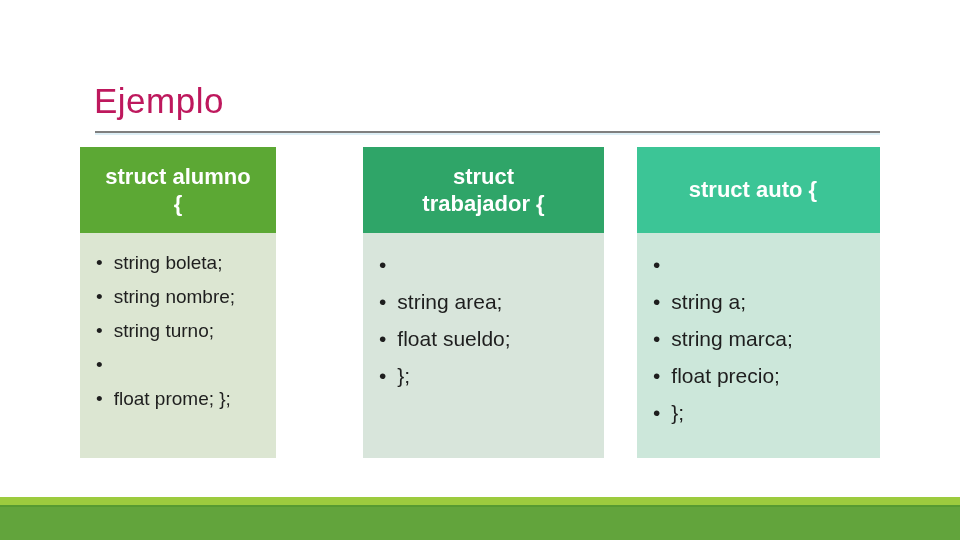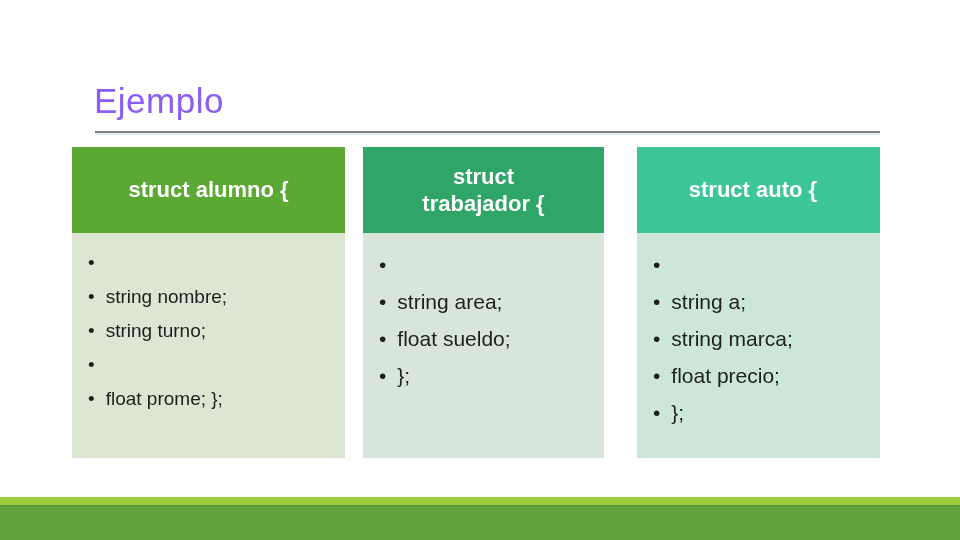--- a/index.html
+++ b/index.html
@@ -13,21 +13,21 @@
   }
 
   
   .slide-title {
     position: absolute;
     left: 94px;
     top: 80px;
     margin: 0;
     font-size: 35px;
     font-weight: 400;
-    color: #8b5cf6;
+    color: #be185d;
     letter-spacing: 0.5px;
     line-height: 1.2;
   }
   .title-rule {
     position: absolute;
     left: 95px;
     top: 131px;
     width: 785px;
     height: 2px;
     background: #7f7f7f;
@@ -63,21 +63,21 @@
     padding: 13px 8px 0 16px;
     list-style: none;
     color: #1e1e1e;
   }
   .card-body li {
     display: flex;
     align-items: baseline;
   }
   .bullet { margin-right: 11px; }
 
-  #card-alumno { left: 72px;  width: 273px; }
+  #card-alumno { left: 80px;  width: 196px; }
   #card-alumno .card-header { background: #5ca834; }
   #card-alumno .card-body   { background: #dce6d2; font-size: 19px; }
   #card-alumno li           { line-height: 34px; }
 
   #card-trabajador { left: 363px; width: 241px; }
   #card-trabajador .card-header { background: #2fa568; padding: 0 35px; }
   #card-trabajador .card-body   { background: #d8e5db; font-size: 21px; }
   #card-trabajador li           { line-height: 37px; }
 
   #card-auto { left: 637px; width: 243px; }
@@ -110,20 +110,21 @@
   <div class="title-rule"></div>
   <div class="title-rule-accent"></div>
 
   <section class="card" id="card-alumno">
     <header class="card-header">
       <span>struct alumno {</span>
     </header>
     <ul class="card-body">
       <li>
           <span class="bullet">•</span>
+          <span>string boleta;</span>
         </li>
       <li>
           <span class="bullet">•</span>
           <span>string nombre;</span>
         </li>
       <li>
           <span class="bullet">•</span>
           <span>string turno;</span>
         </li>
       <li>

